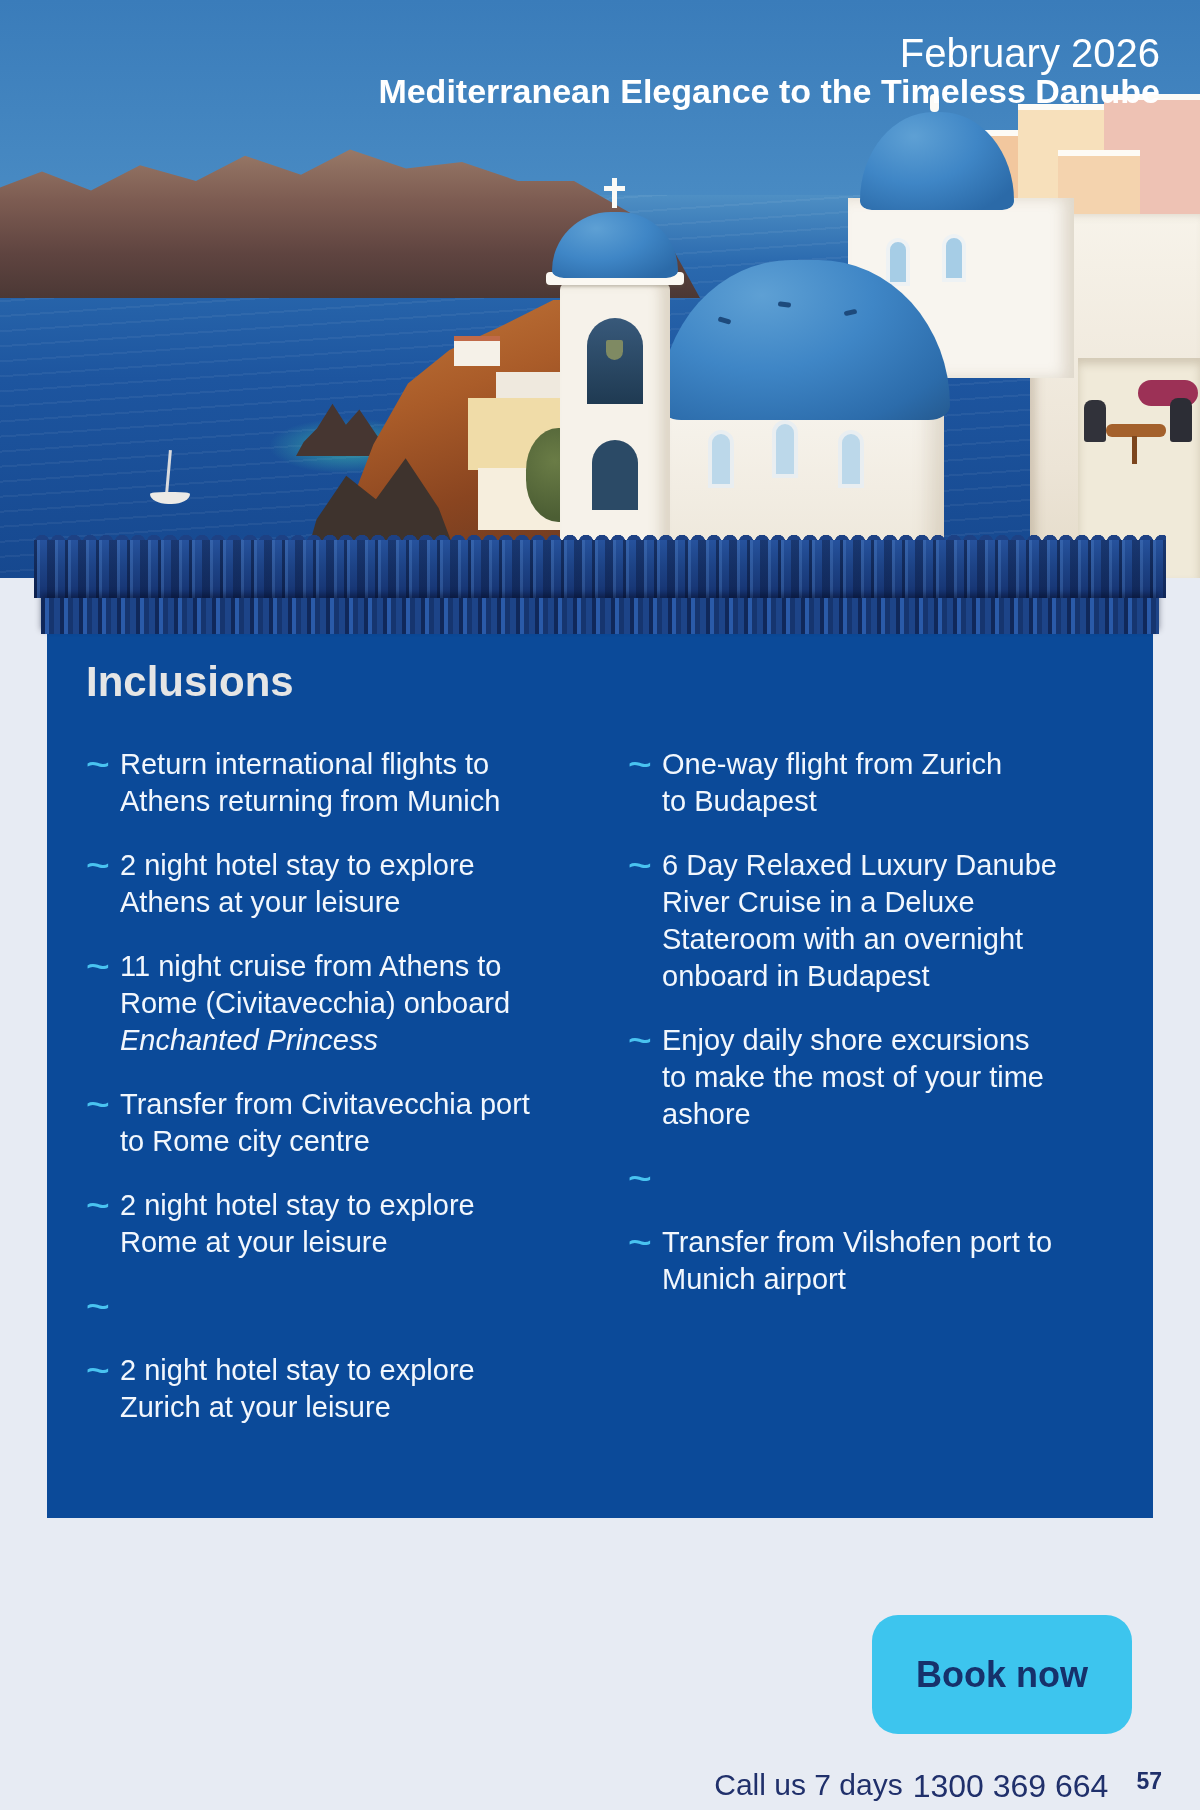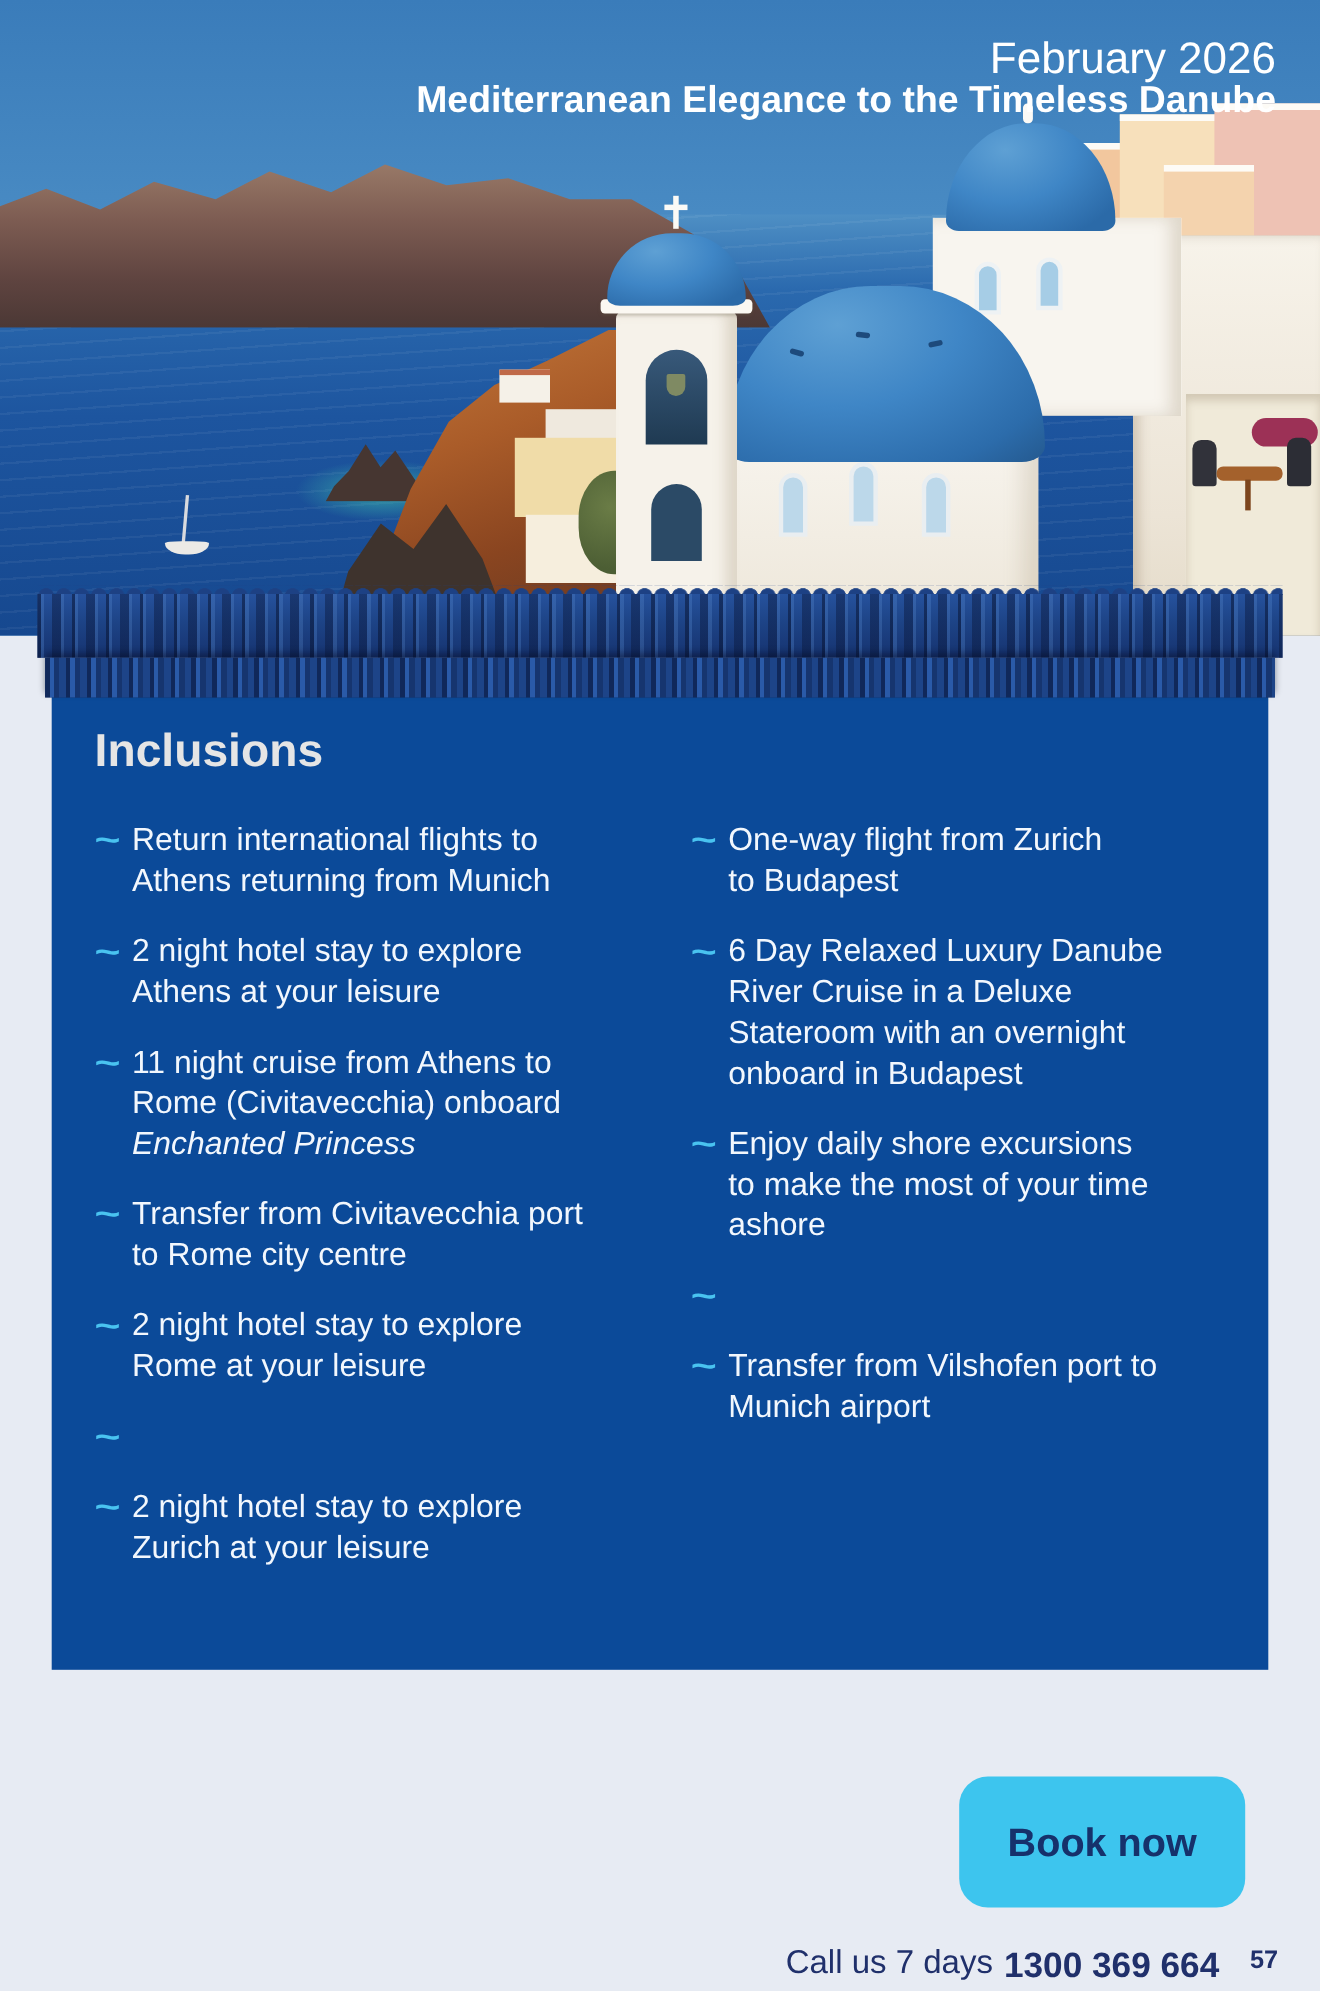--- a/index.html
+++ b/index.html
@@ -131,21 +131,21 @@
   .avail-heading{font-size:32px;font-weight:700;color:var(--cyan,#29b9e9);margin-bottom:10px;}
   .avail-line{font-size:31px;line-height:40px;color:var(--navy,#20306b);}
   .avail-note{font-size:17px;color:var(--navy,#20306b);margin-top:8px;}
   .book-now{position:absolute;left:872px;top:1615px;width:260px;height:119px;z-index:3;
        background:var(--button,#3dc5ee);border:none;border-radius:26px;cursor:pointer;
        font-family:"Liberation Sans",sans-serif;font-size:36px;font-weight:700;color:#16316b;
        display:flex;align-items:center;justify-content:center;}
   .call-line{position:absolute;right:38px;top:1768px;z-index:3;color:var(--navy,#20306b);
        display:flex;align-items:flex-start;}
   .call-prefix{font-size:30px;font-weight:400;margin-right:10px;}
-  .call-phone{font-size:32px;font-weight:700;}
+  .call-phone{font-size:32px;font-weight:400;}
   .page-num{font-size:23px;font-weight:700;margin-left:28px;}
 </style>
 </head>
 <body>
 
 <div class="page">
 
   <div class="photo">
     <div class="sea"></div>
     <div class="far-cliff"></div>

